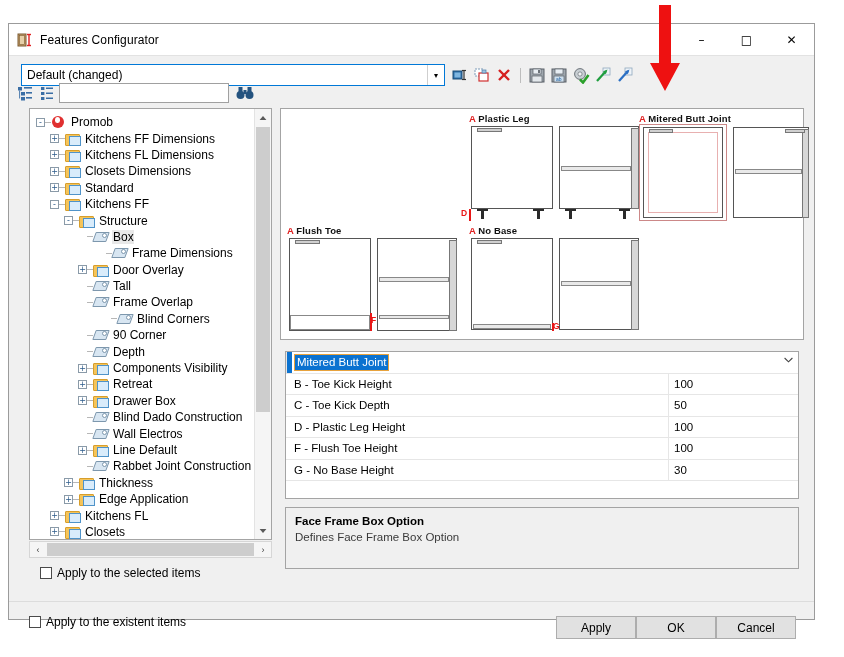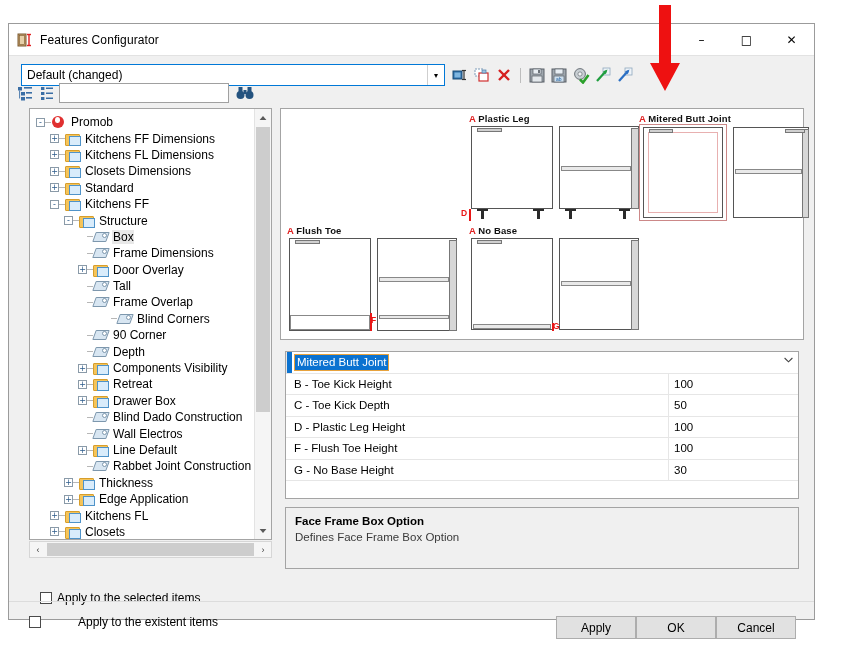--- a/index.html
+++ b/index.html
@@ -372,21 +372,21 @@
             <span class="tdash"></span>
             <span class="ticon ic-folder"></span>
             <span class="tlabel">Structure</span>
           </div>
           <div class="tnode" style="padding-left: 48px;">
             <span class="texp none"></span>
             <span class="tdash"></span>
             <span class="ticon ic-tag"></span>
             <span class="tlabel sel">Box</span>
           </div>
-          <div class="tnode" style="padding-left: 48px;">
+          <div class="tnode" style="padding-left: 67px;">
             <span class="texp none"></span>
             <span class="tdash"></span>
             <span class="ticon ic-tag"></span>
             <span class="tlabel">Frame Dimensions</span>
           </div>
           <div class="tnode" style="padding-left: 48px;">
             <span class="texp">+</span>
             <span class="tdash"></span>
             <span class="ticon ic-folder"></span>
             <span class="tlabel">Door Overlay</span>
@@ -627,25 +627,25 @@
             </div>
           </div>
         </div>
     </div>
 
     <div class="descr">
       <div class="descr-title">Face Frame Box Option</div>
       <div class="descr-body">Defines Face Frame Box Option</div>
     </div>
 
-    <div class="chk-row" style="top:567px;padding-left:11px;">
+    <div class="chk-row" style="top:542px;padding-left:11px;">
       <span class="chk"></span>
       <span>Apply to the selected items</span>
     </div>
-    <div class="chk-row" style="top:591px;gap:32px;">
+    <div class="chk-row" style="top:591px;">
       <span class="chk"></span>
       <span>Apply to the existent items</span>
     </div>
     <div class="footer-sep"></div>
 
     <div class="btn" style="left:547px; top:592px;">
       <span>Apply</span>
     </div>
     <div class="btn" style="left:627px; top:592px;">
       <span>OK</span>

